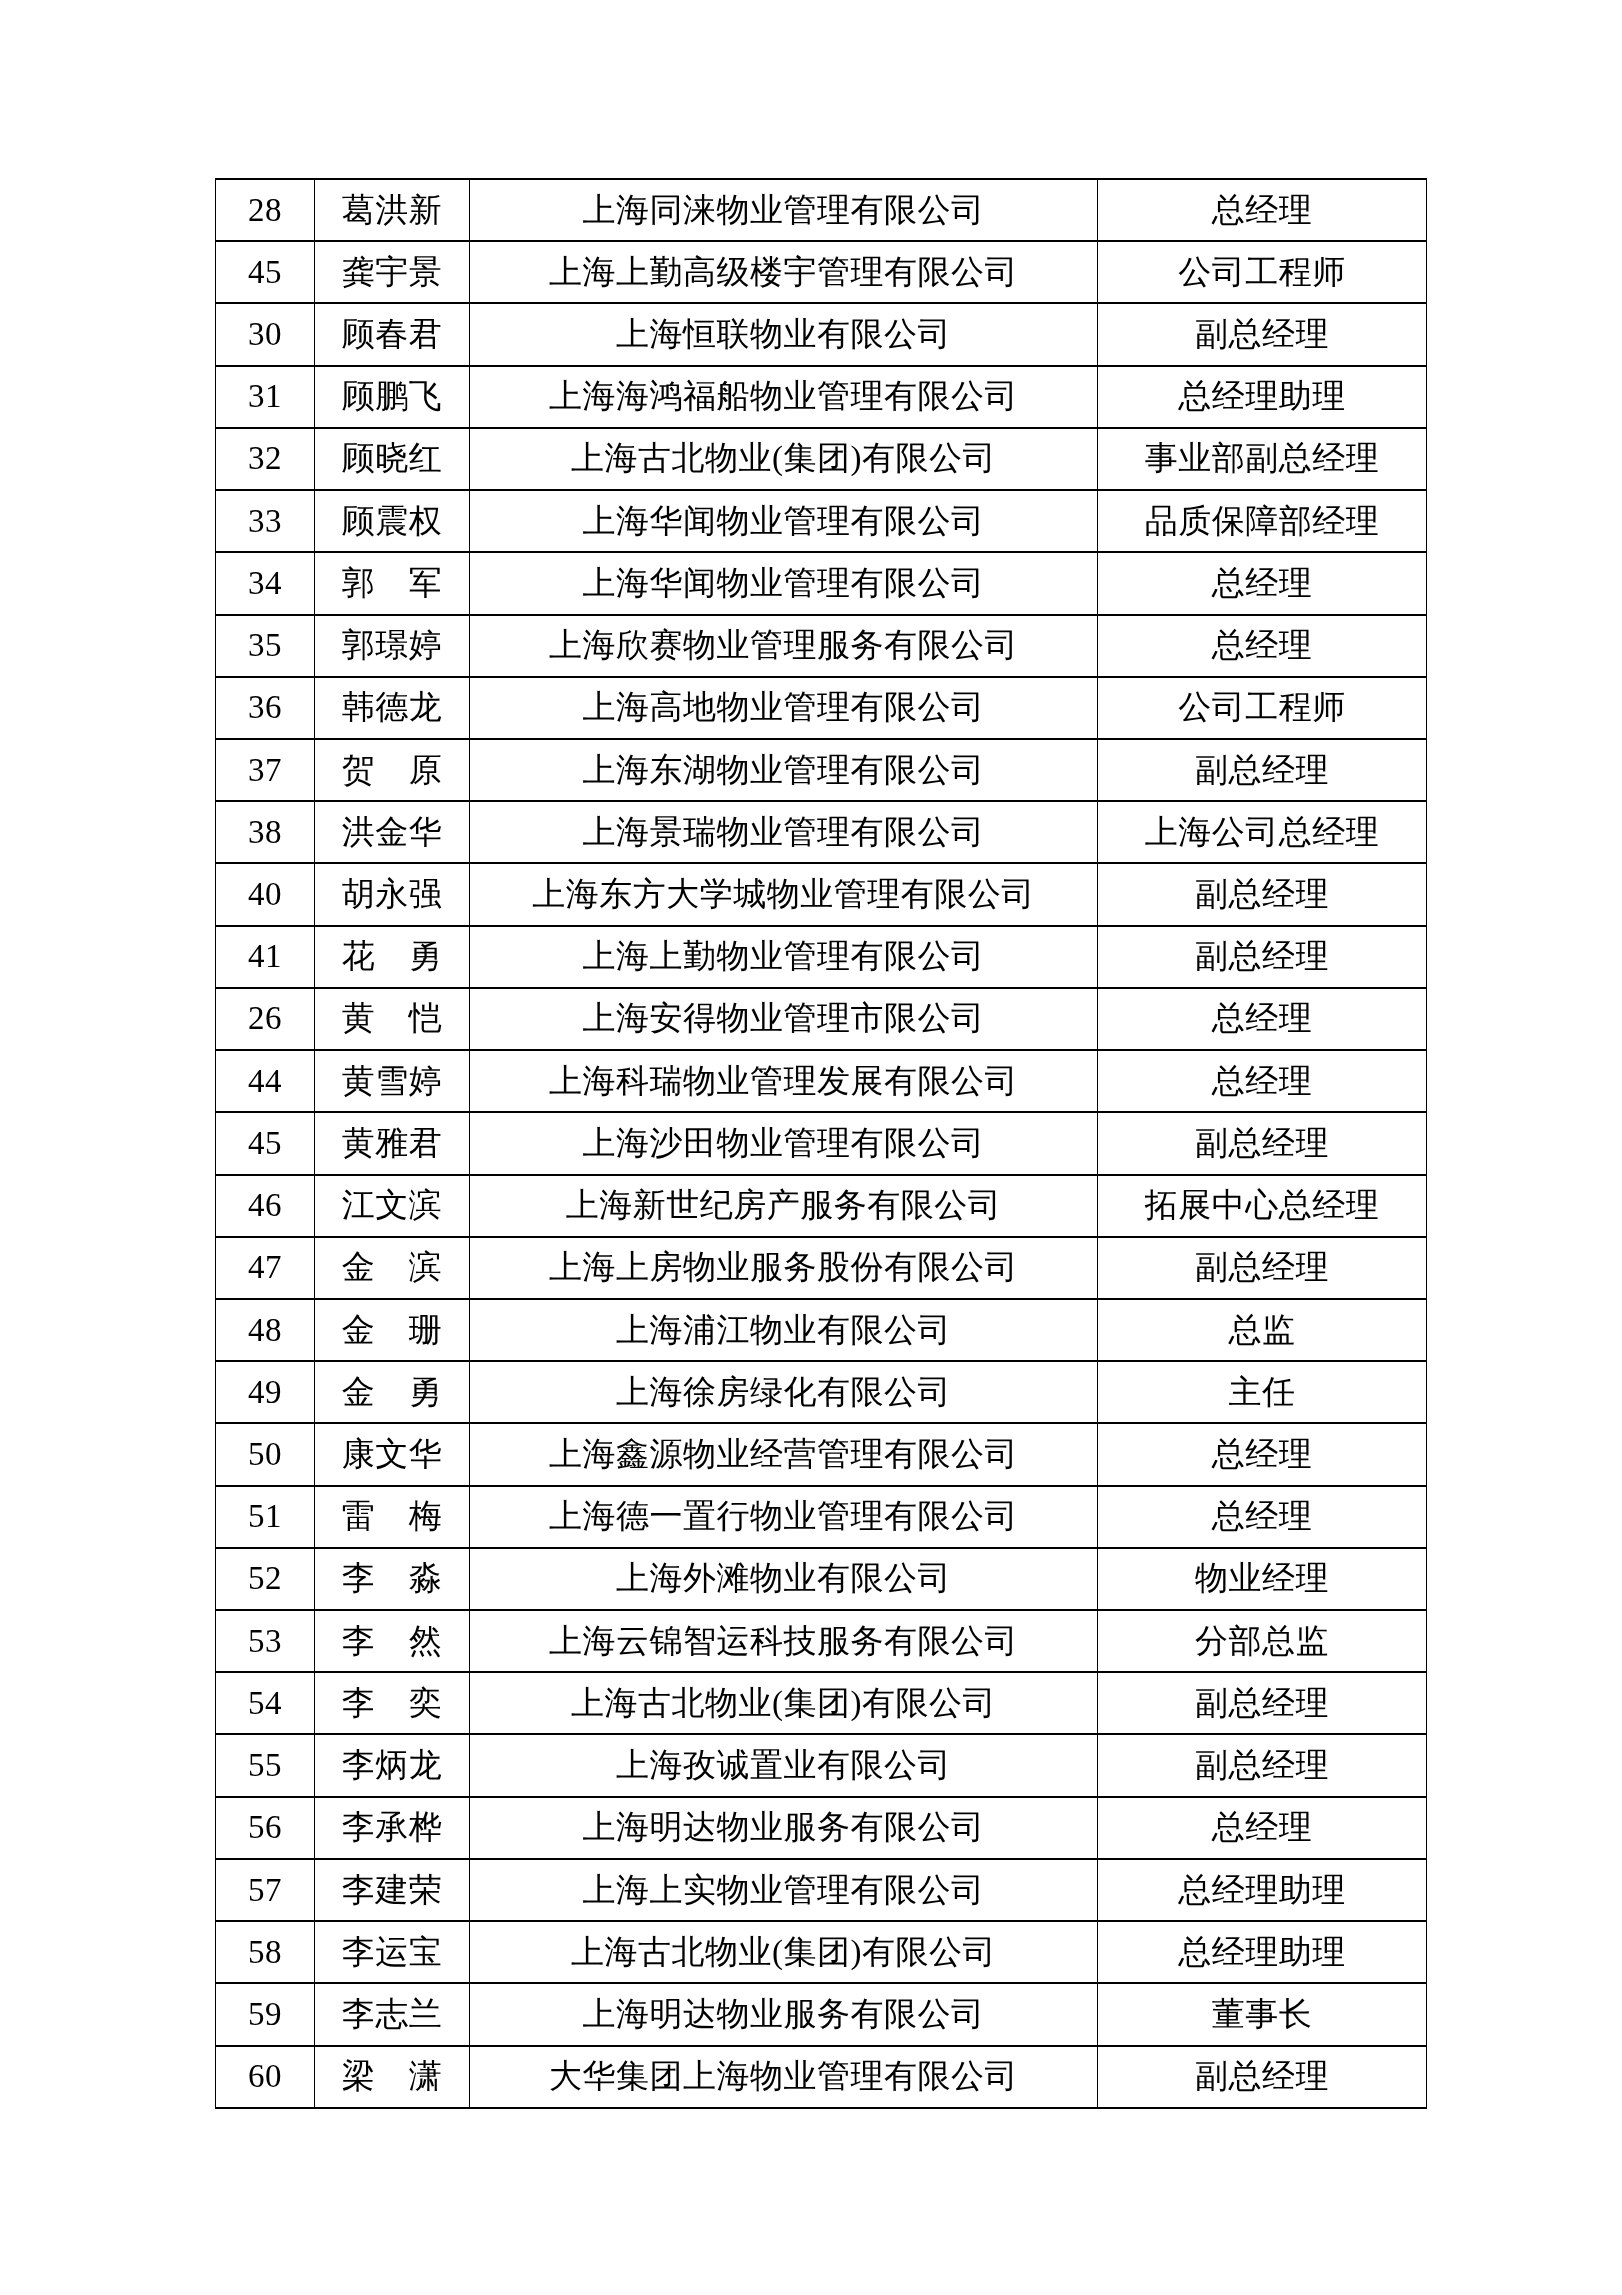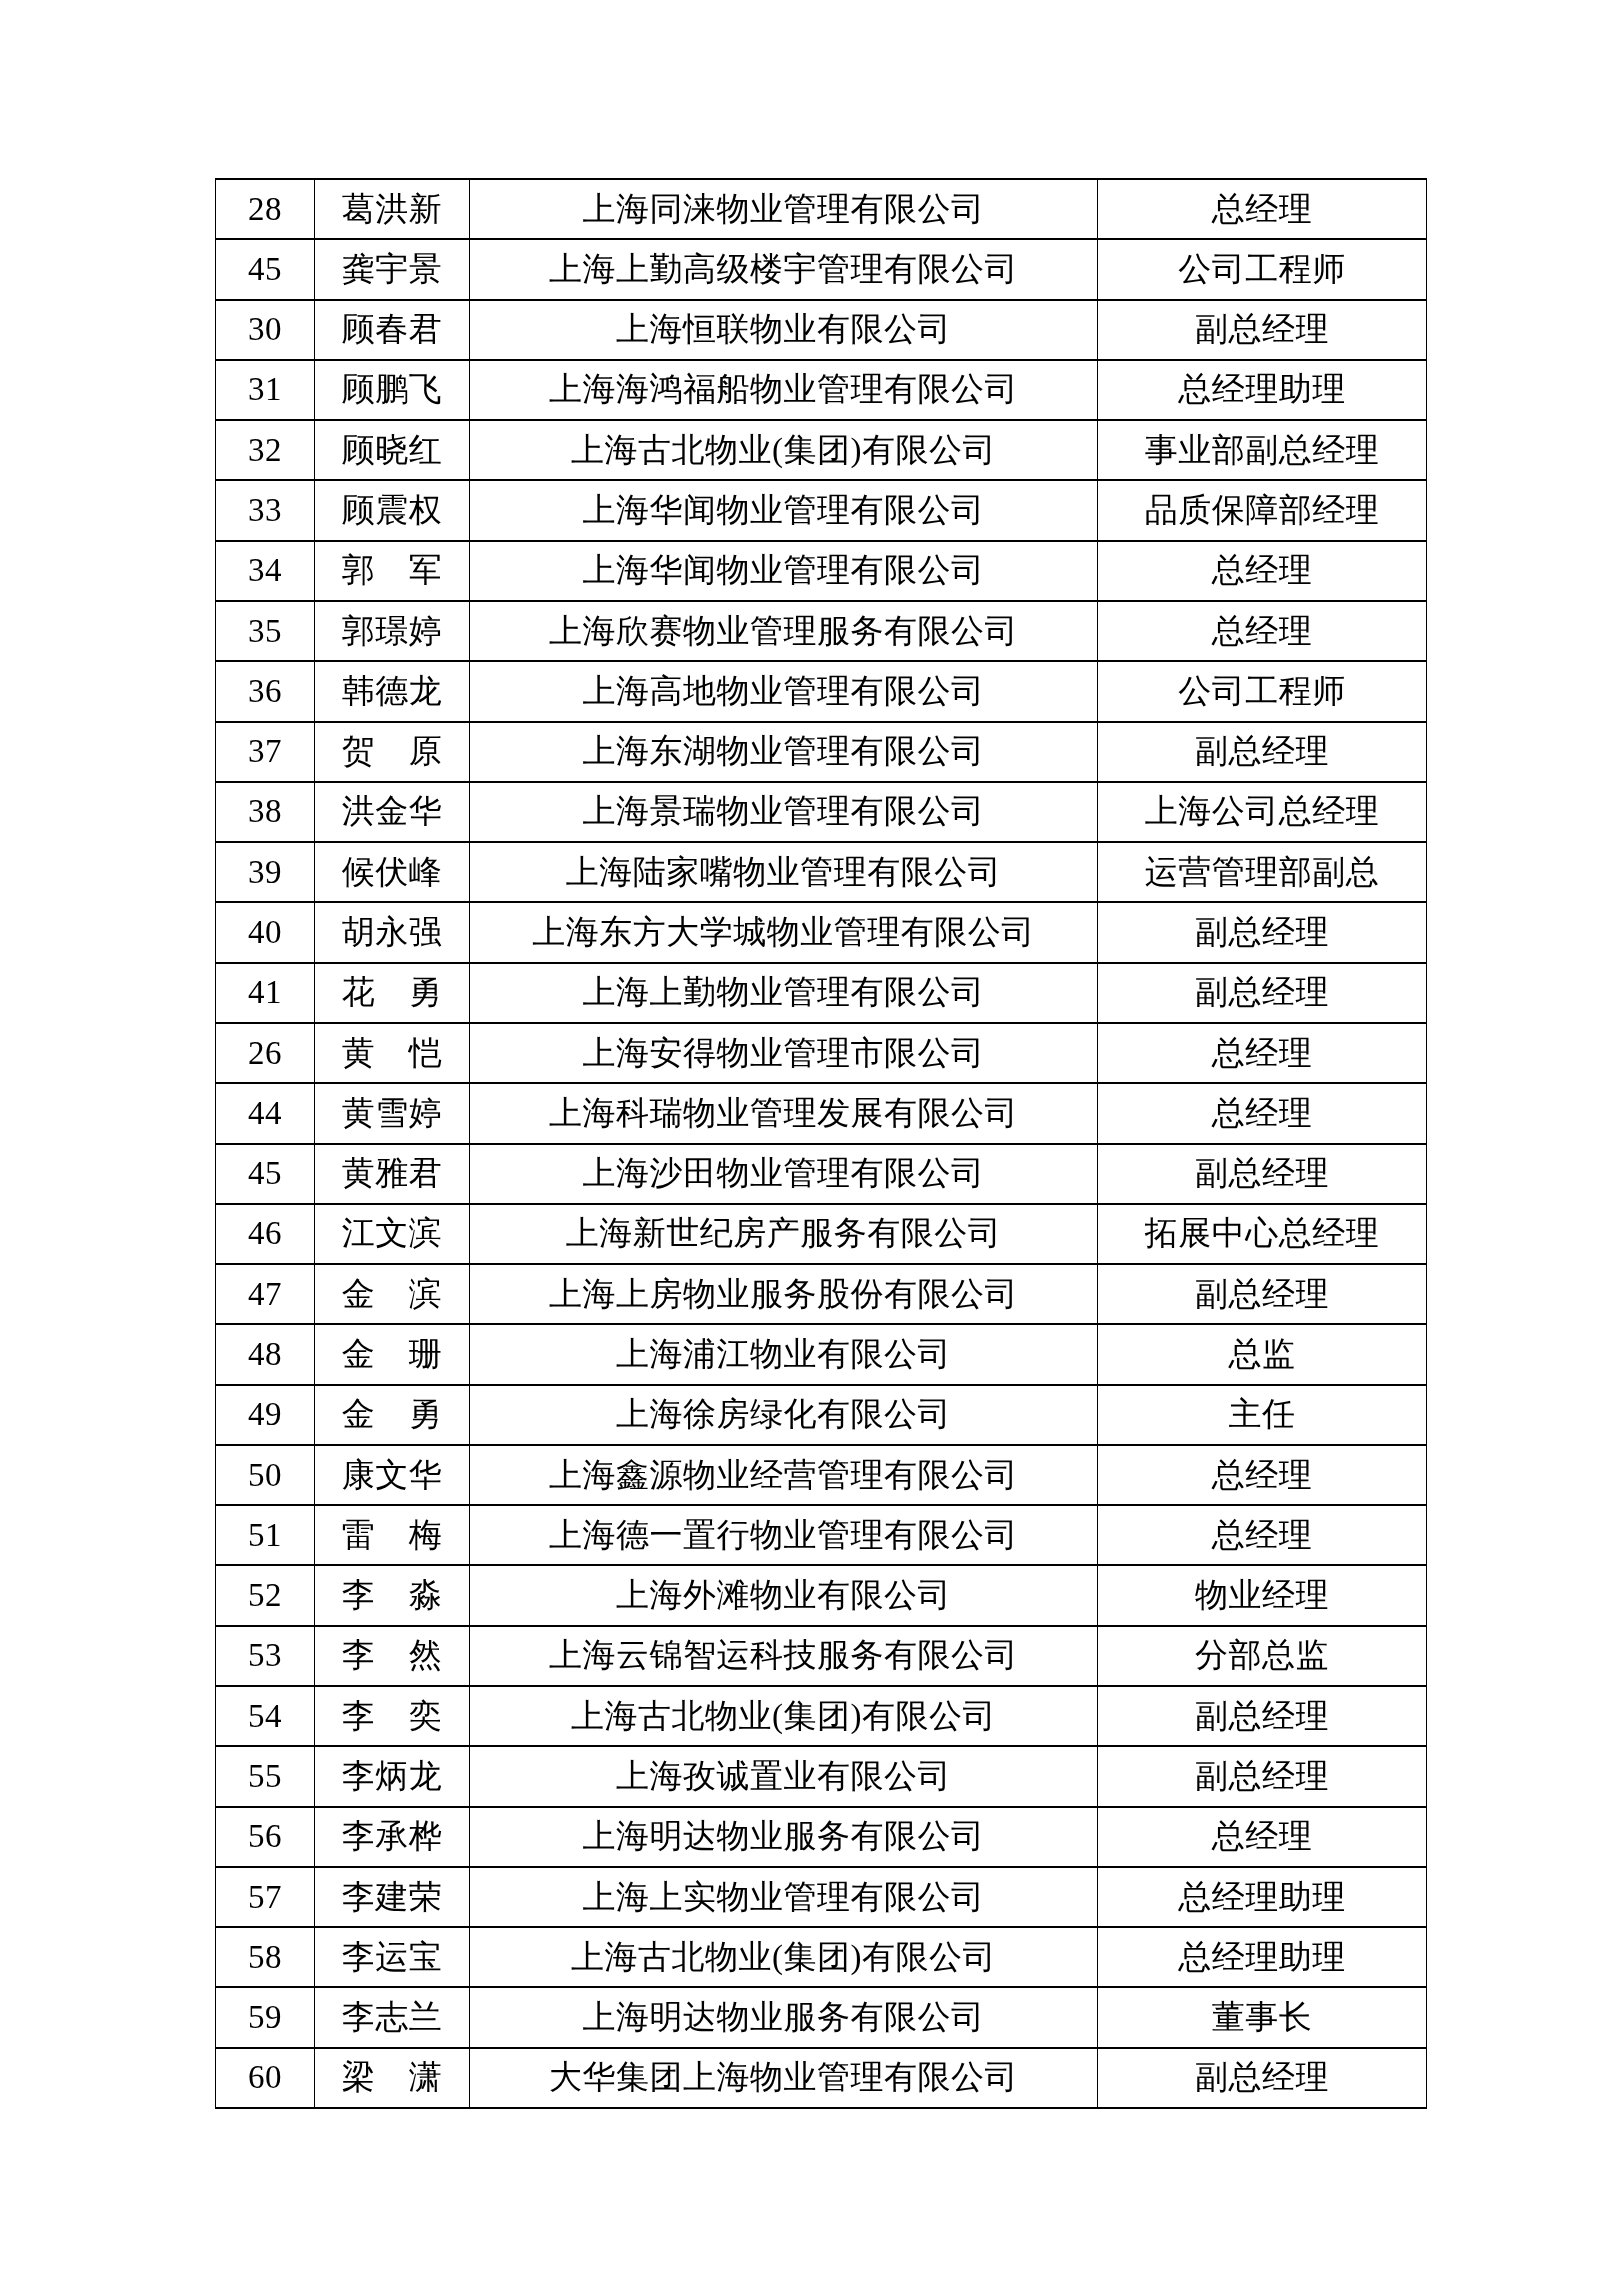--- a/index.html
+++ b/index.html
@@ -136,26 +136,20 @@
     <td class="c-pos">副总经理</td>
   </tr>
 
   <tr>
     <td class="c-no">38</td>
     <td class="c-name">洪金华</td>
     <td class="c-comp">上海景瑞物业管理有限公司</td>
     <td class="c-pos">上海公司总经理</td>
   </tr>
 
-  <tr>
-    <td class="c-no">39</td>
-    <td class="c-name">候伏峰</td>
-    <td class="c-comp">上海陆家嘴物业管理有限公司</td>
-    <td class="c-pos">运营管理部副总</td>
-  </tr>
 
   <tr>
     <td class="c-no">40</td>
     <td class="c-name">胡永强</td>
     <td class="c-comp">上海东方大学城物业管理有限公司</td>
     <td class="c-pos">副总经理</td>
   </tr>
 
   <tr>
     <td class="c-no">41</td>

